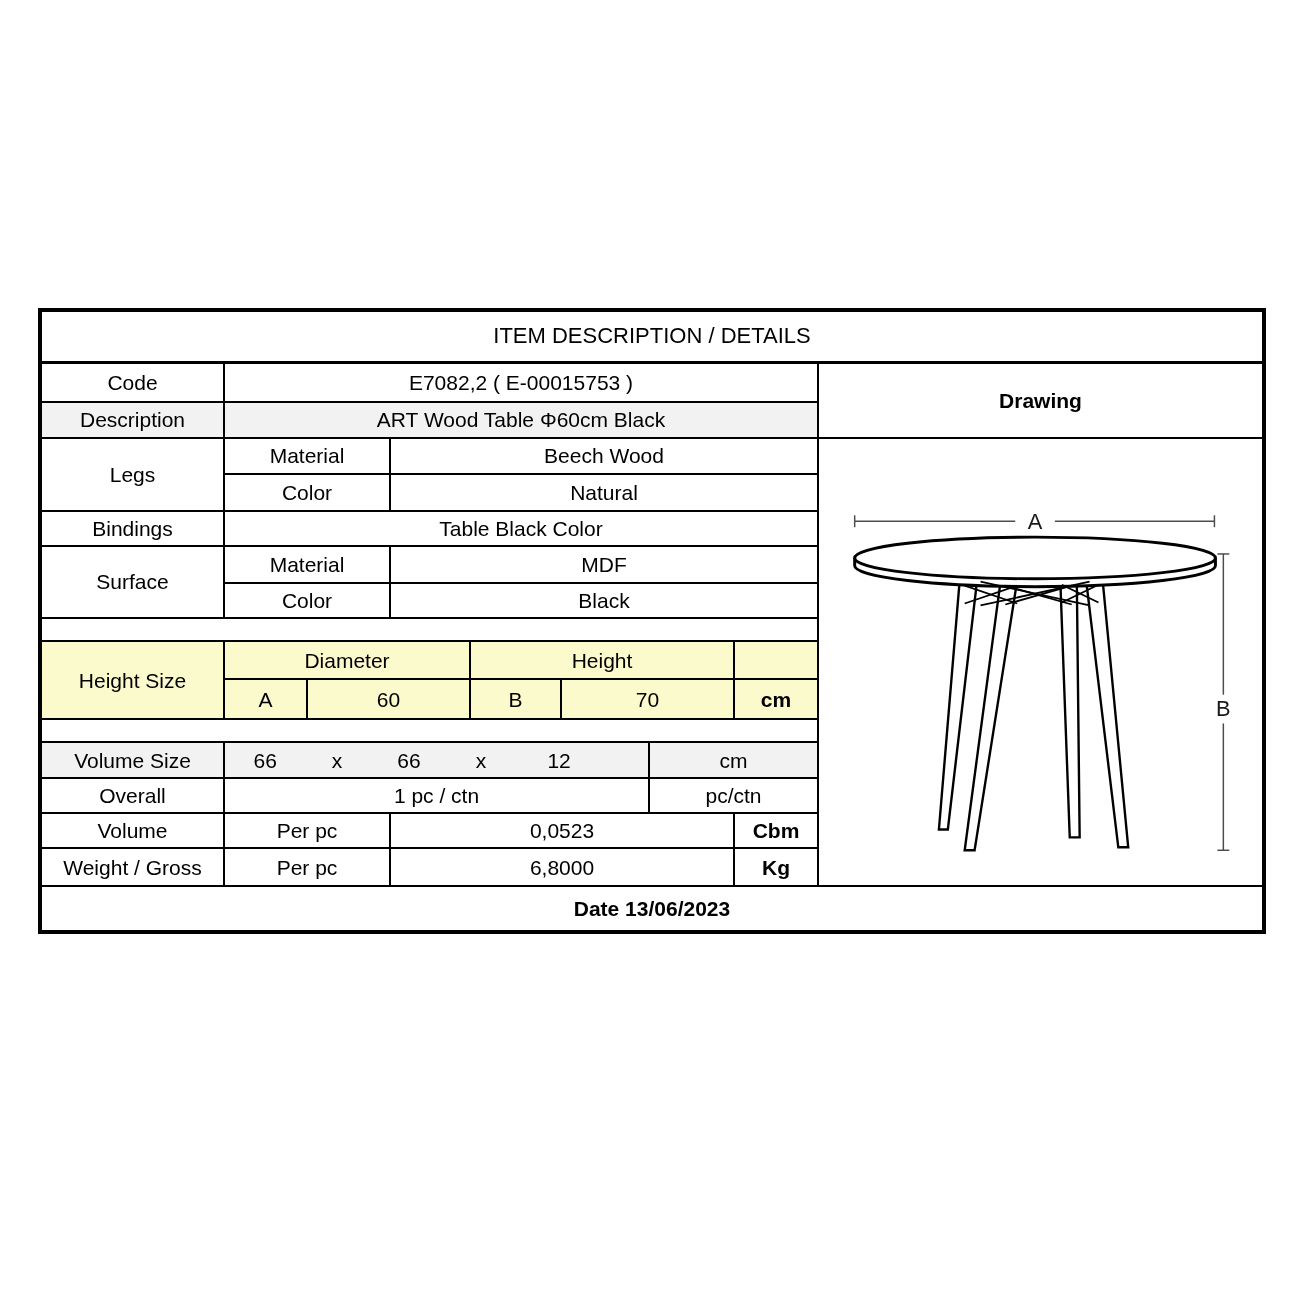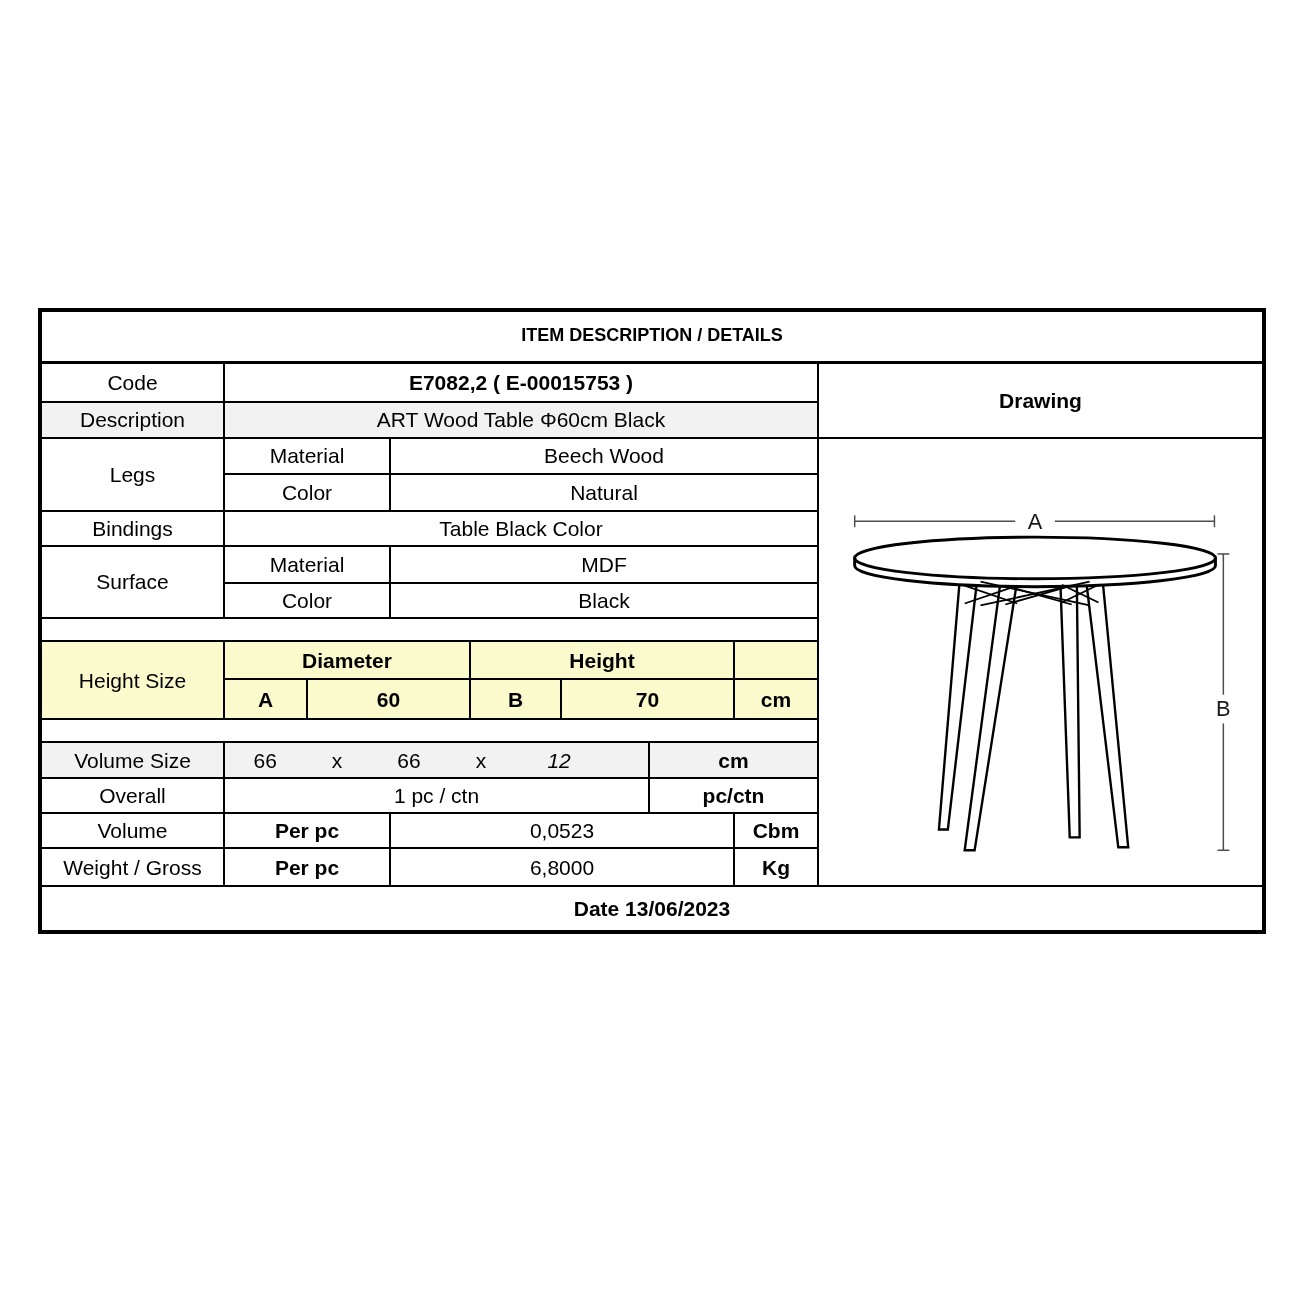--- a/index.html
+++ b/index.html
@@ -23,35 +23,35 @@
     border:2px solid var(--border);
     font-size:21px;
     line-height:1.1;
     text-align:center;
     vertical-align:middle;
     padding:0;
     overflow:hidden;
     white-space:nowrap;
   }
   td.lbl{text-align:left;padding-left:6px;font-weight:normal;}
-  td.b{font-weight:bold;}
+  td.b{font-weight:normal;}
   tr.titlerow td{
     border-bottom:3px solid var(--border);
-    font-weight:bold;font-size:18px;
+    font-weight:normal;font-size:22px;
   }
   tr.daterow td{font-weight:bold;}
   td.gray{background:var(--gray);}
   td.yellow{background:var(--yellow);}
   td.unit{text-align:left;padding-left:5px;font-weight:bold;}
   td.drawtitle{font-weight:bold;font-size:22px;}
   td.drawcell{padding:0;vertical-align:top;background:#fff;}
   .packvals{display:flex;width:100%;align-items:flex-start;}
   .packvals span{display:block;}
   .pv1{flex:0 0 19%;} .pv2{flex:0 0 15%;} .pv3{flex:0 0 19%;}
-  .pv4{flex:0 0 15%;} .pv5{flex:0 0 22%;font-style:italic;}
+  .pv4{flex:0 0 15%;} .pv5{flex:0 0 22%;}
   svg text{font-family:"Liberation Sans", sans-serif;}
 </style>
 </head>
 <body>
 
 <div class="sheet">
 <table class="spec">
   <colgroup>
     <col style="width:184px">
         <col style="width:83px">

